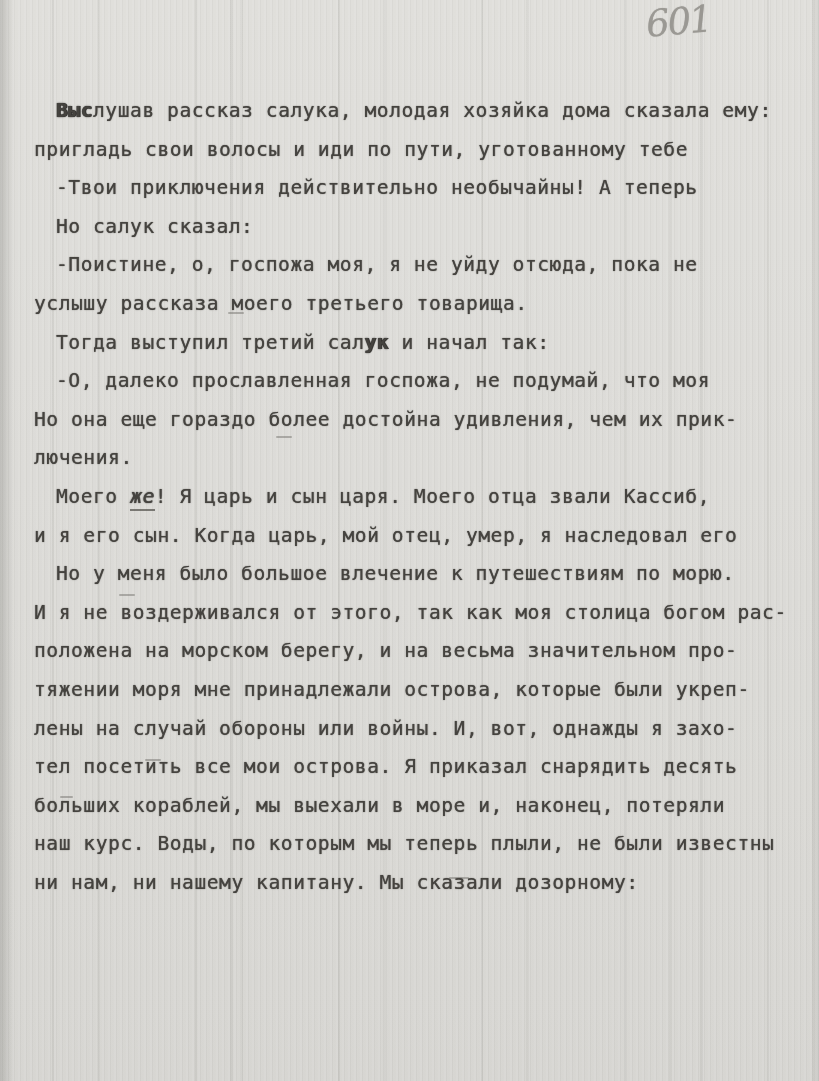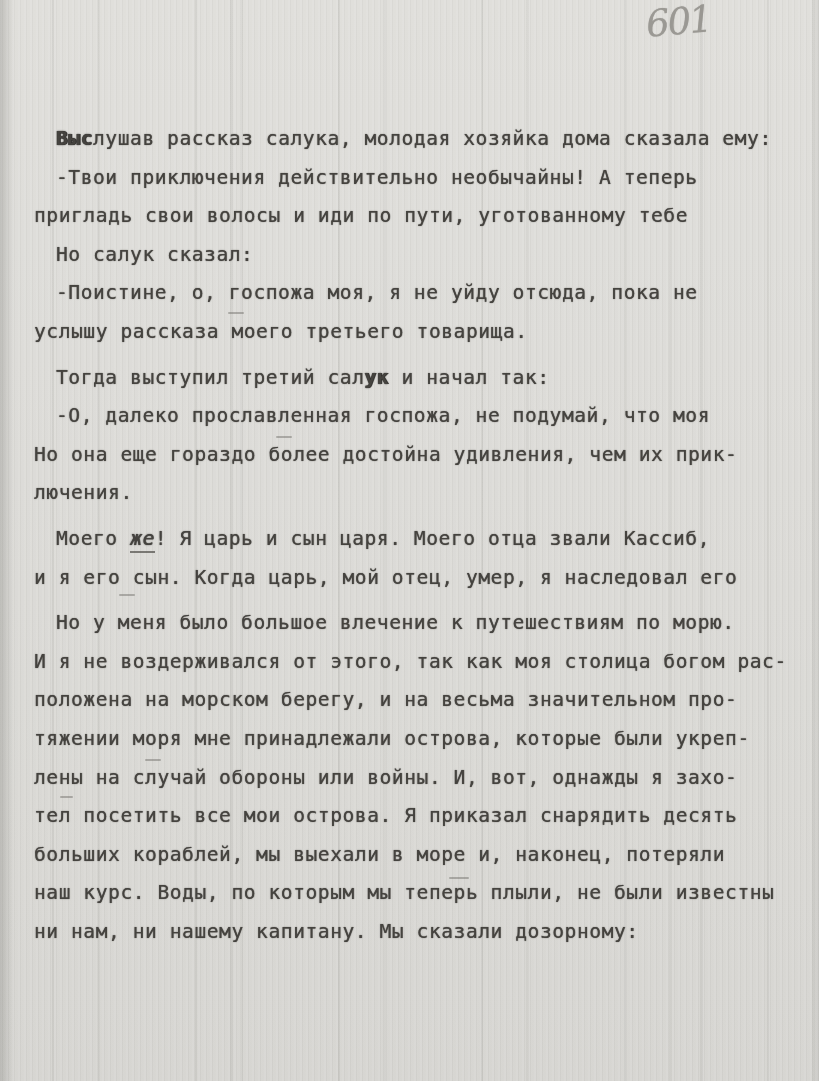--- a/index.html
+++ b/index.html
@@ -34,30 +34,30 @@
     background:linear-gradient(90deg,rgba(95,95,90,0.25),rgba(95,95,90,0));
     pointer-events:none;
   }
   .paper::after{
     content:"";position:absolute;right:0;top:0;bottom:0;width:8px;
     background:linear-gradient(270deg,rgba(105,105,100,0.12),rgba(105,105,100,0));
     pointer-events:none;
   }
   .textblock{
     position:absolute;left:0;top:0;right:0;
-    padding:120px 12px 0 34px;
+    padding:92px 12px 0 34px;
   }
   .tline{
     height:38.6px;line-height:38.6px;
     font-size:19.5px;letter-spacing:0.6px;
     color:#45433f;white-space:pre;
     text-shadow:0 0 1.2px rgba(52,50,46,0.75), 0.4px 0.4px 0 rgba(52,50,46,0.28);
   }
   .indent{padding-left:22px;}
-  .para-gap{margin-top:7px;}
+  .para-gap{}
   .seg{display:inline;}
   
   .line-0 .sa, .line-7 .sb{
     font-weight:bold;
     text-shadow:0 0 1.6px rgba(32,31,29,0.95), 1px 0 0 rgba(32,31,29,0.8), -0.5px 0 0 rgba(32,31,29,0.6);
   }
   
   .line-12 .sb{
     border-bottom:2px solid rgba(55,53,49,0.6);
     padding-bottom:1px;
@@ -91,22 +91,22 @@
 
   <div class="dash d1"></div>
   <div class="dash d2"></div>
   <div class="dash d3"></div>
   <div class="dash d4"></div>
   <div class="dash d5"></div>
   <div class="dash d6"></div>
 
   <div class="textblock">
     <div class="tline line-0 indent"><span class="seg sa">Выс</span><span class="seg sb">лушав рассказ салука, молодая хозяйка дома сказала ему:</span><span class="seg sc"></span></div>
+    <div class="tline line-2"><span class="seg sa">пригладь свои волосы и иди по пути, уготованному тебе</span><span class="seg sb"></span><span class="seg sc"></span></div>
     <div class="tline line-1 indent"><span class="seg sa">-Твои приключения действительно необычайны! А теперь</span><span class="seg sb"></span><span class="seg sc"></span></div>
-    <div class="tline line-2"><span class="seg sa">пригладь свои волосы и иди по пути, уготованному тебе</span><span class="seg sb"></span><span class="seg sc"></span></div>
     <div class="tline line-4 indent"><span class="seg sa">Но салук сказал:</span><span class="seg sb"></span><span class="seg sc"></span></div>
     <div class="tline line-5 indent"><span class="seg sa">-Поистине, о, госпожа моя, я не уйду отсюда, пока не</span><span class="seg sb"></span><span class="seg sc"></span></div>
     <div class="tline line-6"><span class="seg sa">услышу рассказа моего третьего товарища.</span><span class="seg sb"></span><span class="seg sc"></span></div>
     <div class="tline line-7 indent para-gap"><span class="seg sa">Тогда выступил третий сал</span><span class="seg sb">ук</span><span class="seg sc"> и начал так:</span></div>
     <div class="tline line-8 indent"><span class="seg sa">-О, далеко прославленная госпожа, не подумай, что моя</span><span class="seg sb"></span><span class="seg sc"></span></div>
     <div class="tline line-10"><span class="seg sa">Но она еще гораздо более достойна удивления, чем их прик-</span><span class="seg sb"></span><span class="seg sc"></span></div>
     <div class="tline line-11"><span class="seg sa">лючения.</span><span class="seg sb"></span><span class="seg sc"></span></div>
     <div class="tline line-12 indent para-gap"><span class="seg sa">Моего </span><span class="seg sb">же</span><span class="seg sc">! Я царь и сын царя. Моего отца звали Кассиб,</span></div>
     <div class="tline line-13"><span class="seg sa">и я его сын. Когда царь, мой отец, умер, я наследовал его</span><span class="seg sb"></span><span class="seg sc"></span></div>
     <div class="tline line-15 indent para-gap"><span class="seg sa">Но у меня было большое влечение к путешествиям по морю.</span><span class="seg sb"></span><span class="seg sc"></span></div>

